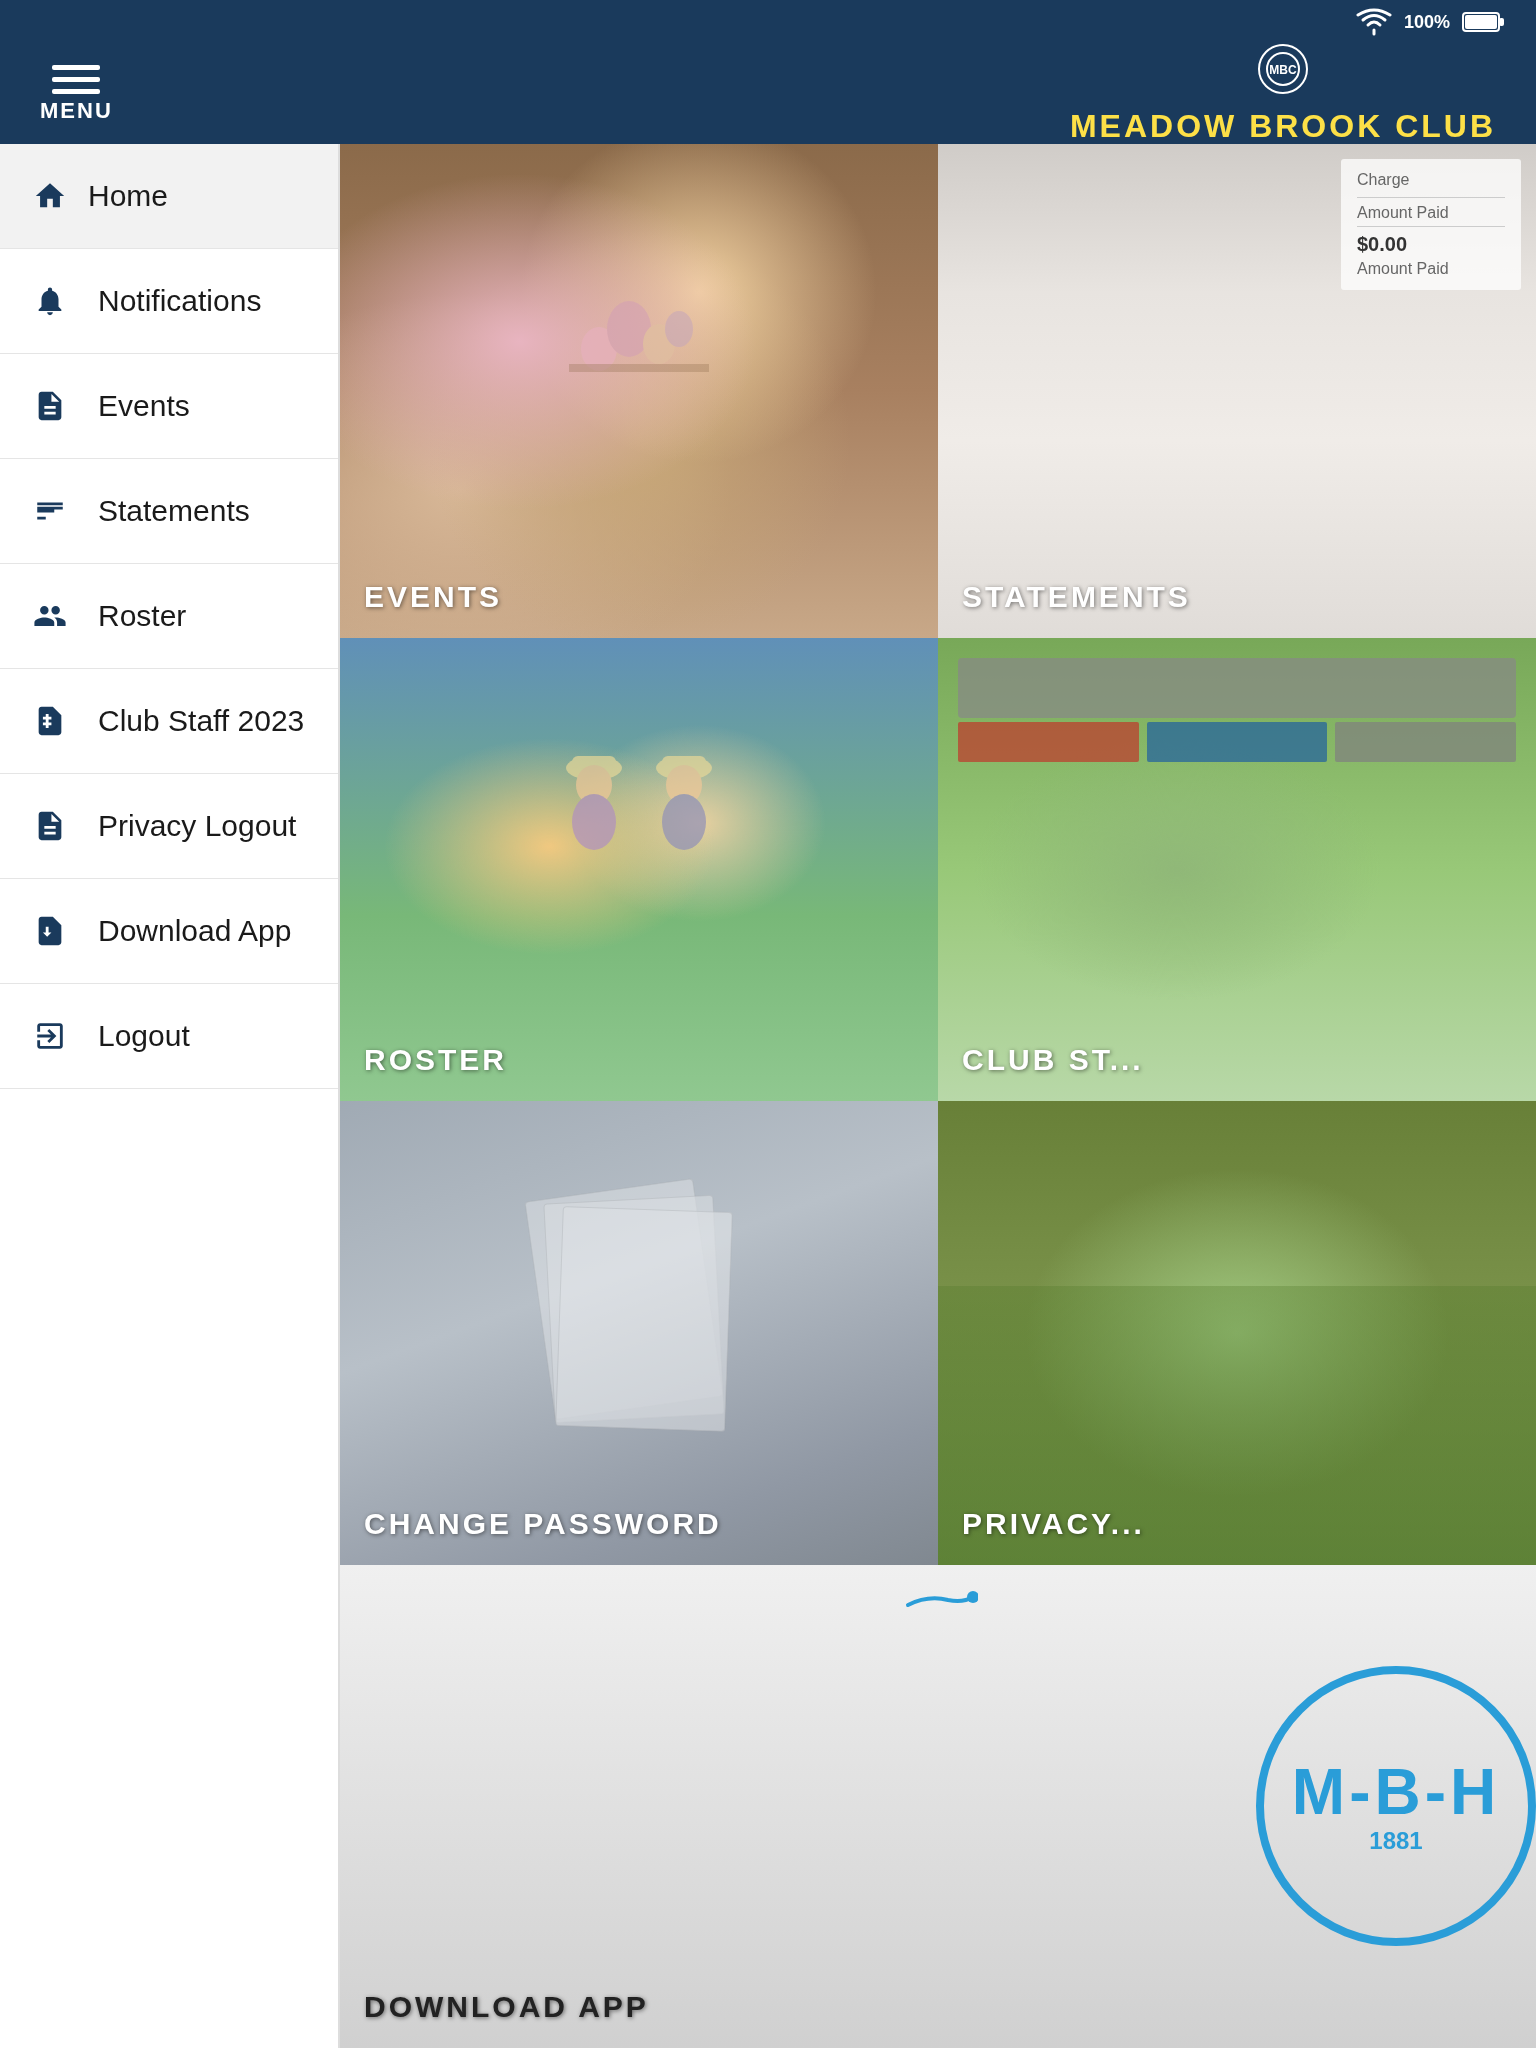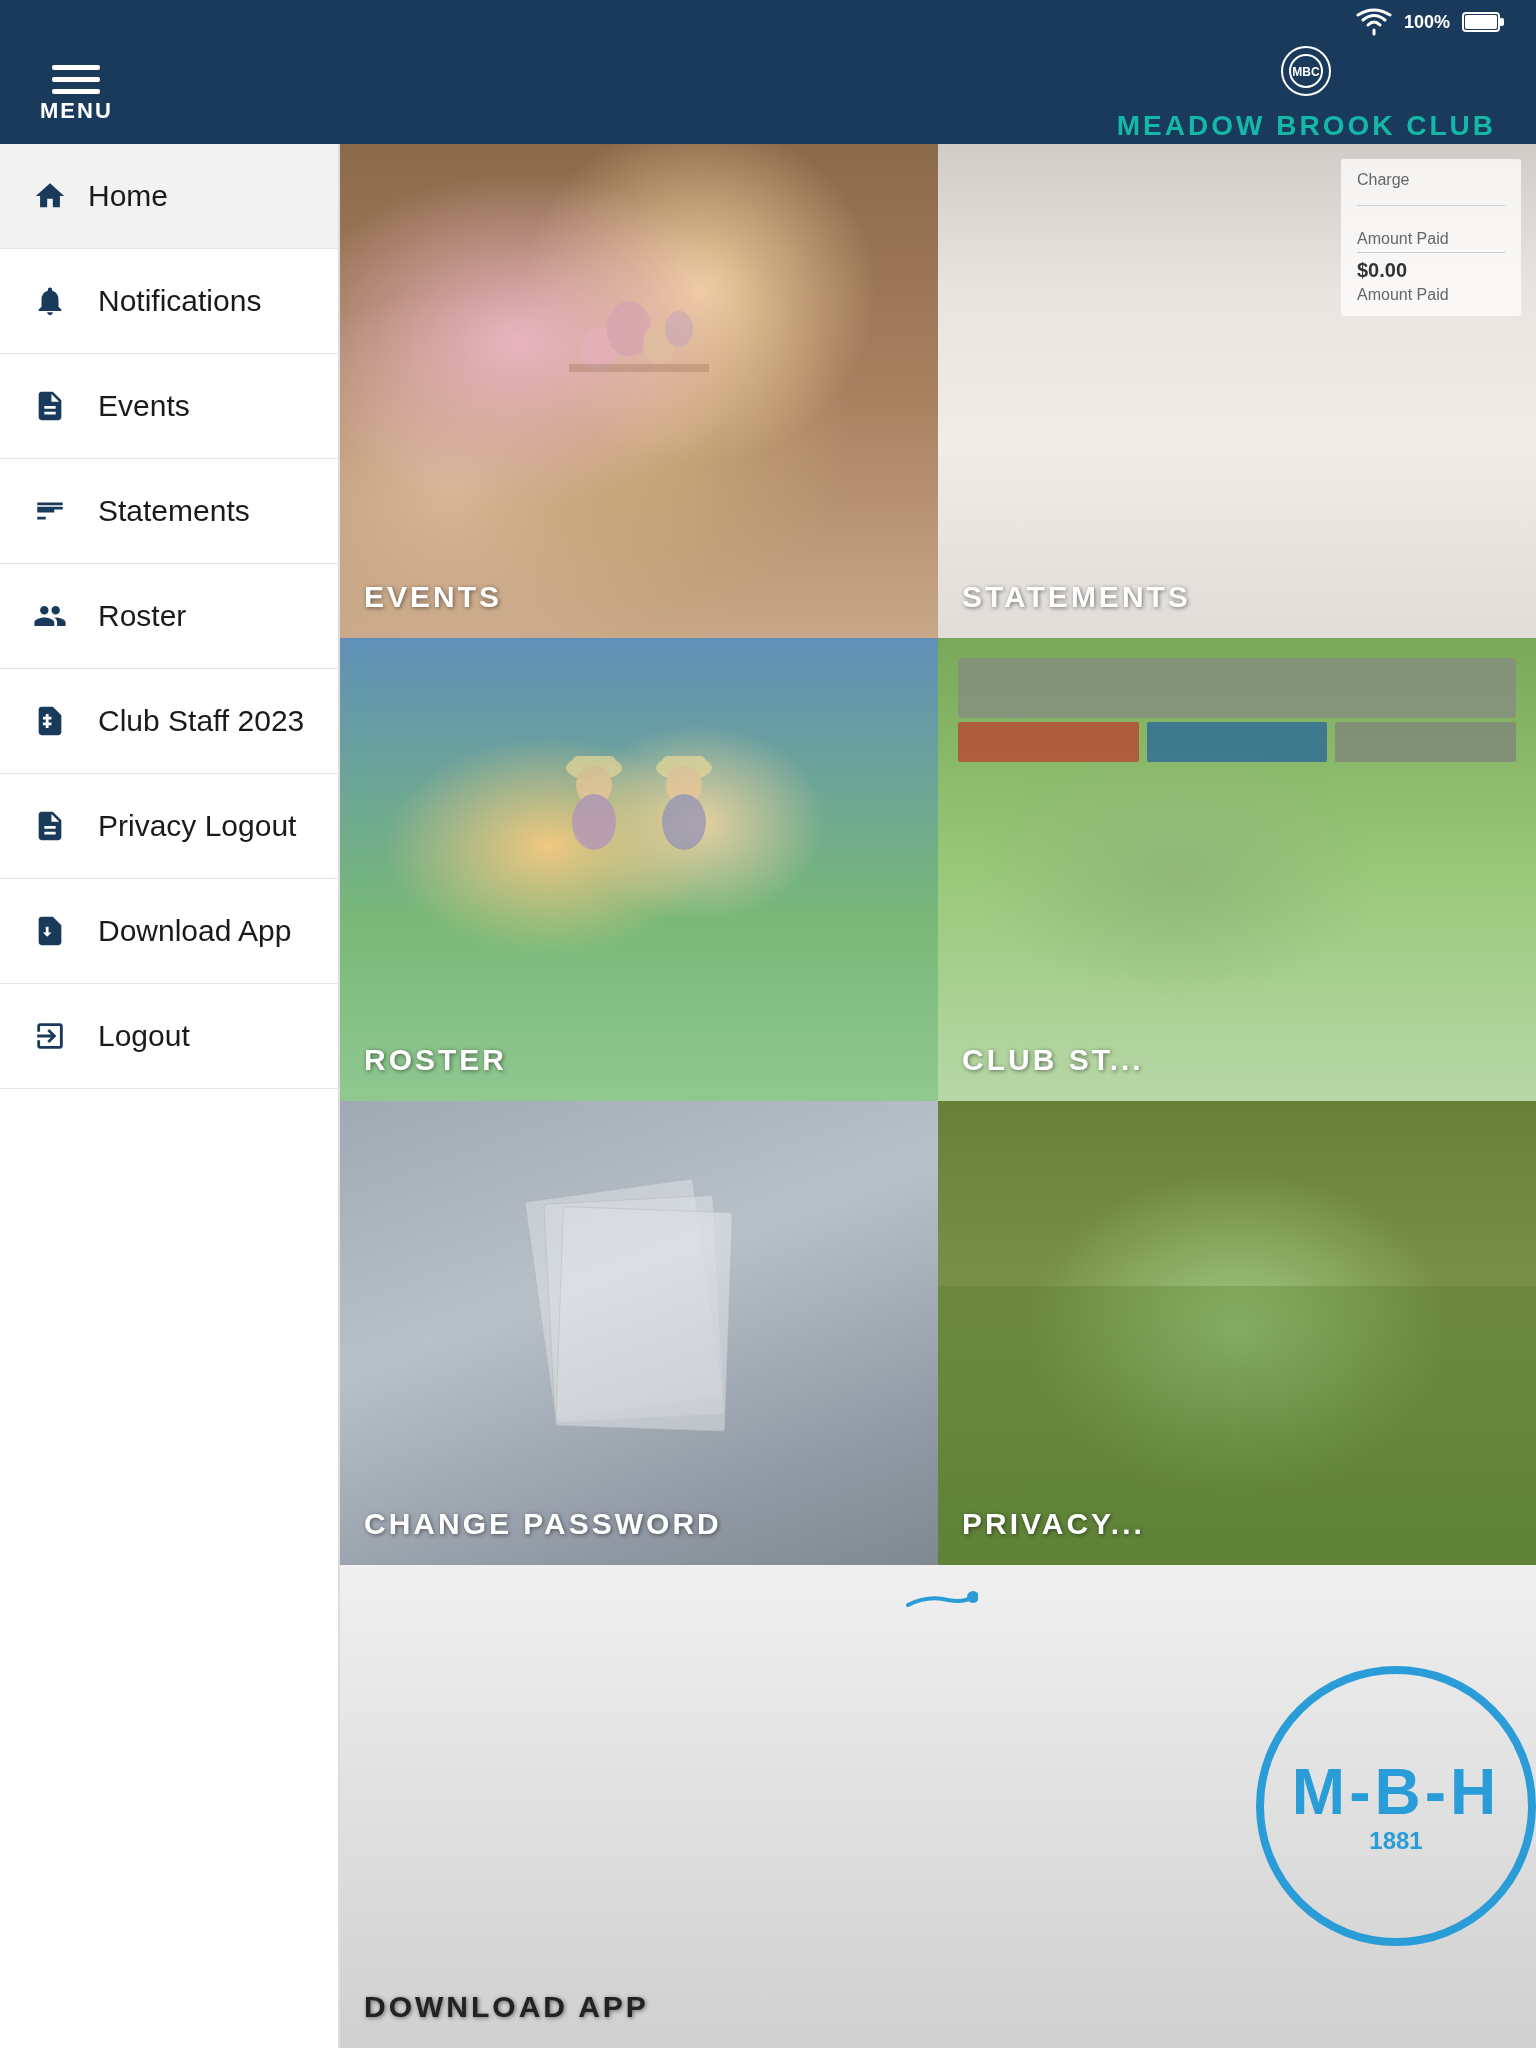--- a/index.html
+++ b/index.html
@@ -93,22 +93,22 @@
       border-radius: 50%;
       display: flex;
       align-items: center;
       justify-content: center;
       color: white;
       font-size: 18px;
       font-weight: bold;
     }
 
     .club-name {
-      color: #14b8a6;
-      font-size: 28px;
+      color: #fde047;
+      font-size: 32px;
       font-weight: 700;
       letter-spacing: 3px;
     }
 
     
     .main-layout {
       display: flex;
       flex: 1;
       overflow: hidden;
     }
@@ -422,21 +422,21 @@
             <rect x="0" y="75" width="140" height="8" fill="#8b6a4a" opacity="0.5"></rect>
           </svg>
         </div>
         <span class="grid-label">EVENTS</span>
       </div>
 
       <div class="grid-item" style="min-height:290px;">
         <div class="statements-art tile-decoration"></div>
 
         <div style="position:absolute;top:15px;right:15px;background:rgba(255,255,255,0.75);padding:12px 16px;border-radius:3px;width:180px;">
-          <div style="font-size:16px;color:#666;margin-bottom:24px;border-bottom:1px solid #ccc;padding-bottom:16px;">Charge</div>
+          <div style="font-size:16px;color:#666;margin-bottom:6px;border-bottom:1px solid #ccc;padding-bottom:8px;">Charge</div>
           <div style="font-size:16px;color:#666;margin-bottom:6px;border-bottom:1px solid #ccc;padding-bottom:4px;">Amount Paid</div>
           <div style="font-size:20px;color:#333;font-weight:600;">$0.00</div>
           <div style="font-size:16px;color:#666;margin-top:4px;">Amount Paid</div>
         </div>
         <span class="grid-label">STATEMENTS</span>
       </div>
 
       <div class="grid-item" style="min-height:260px;">
         <div class="roster-art tile-decoration"></div>
 

